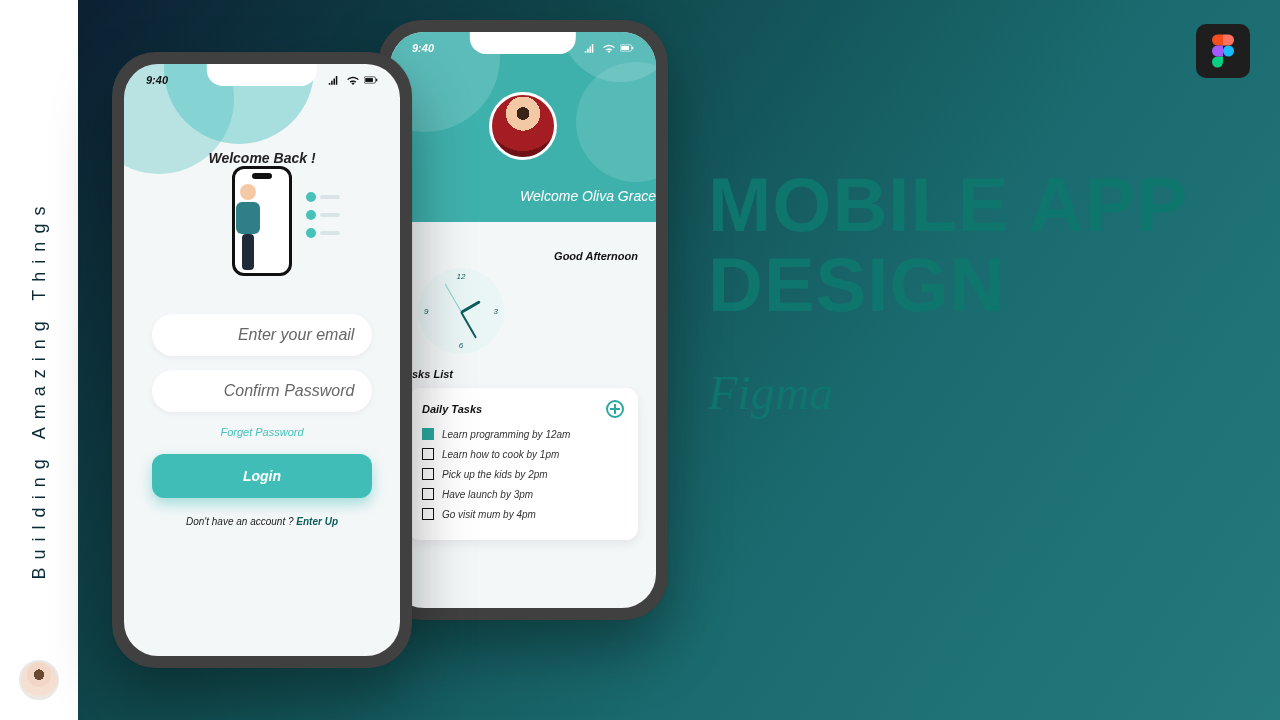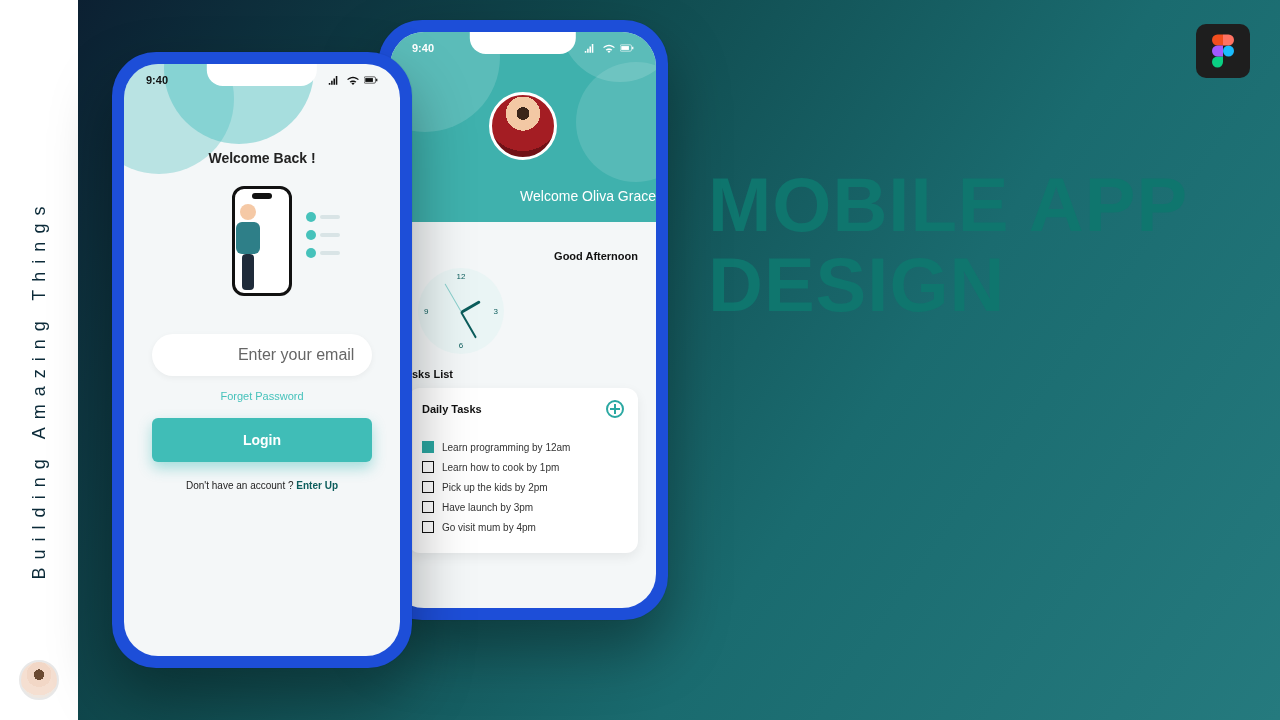--- a/index.html
+++ b/index.html
@@ -68,24 +68,25 @@
     margin-top: 40px;
     font-family: Georgia, "Times New Roman", serif;
     font-style: italic;
     font-size: 48px;
     font-weight: 400;
   }
 
   
   .phone {
     position: absolute;
-    background: #1d4ed8;
+    background: #404040;
     border-radius: 44px;
     box-shadow: 0 30px 60px rgba(0,0,0,.35), 0 0 0 1px rgba(0,0,0,.03);
     padding: 12px;
+    font-style: italic;
   }
   .screen {
     width: 100%; height: 100%;
     background: #f4f7f8;
     border-radius: 34px;
     overflow: hidden;
     position: relative;
   }
   .status {
     position: absolute;
@@ -104,21 +105,21 @@
   }
   .sig { display: flex; align-items: center; gap: 4px; }
   .sig svg { width: 14px; height: 10px; }
 
   
   .phone-a { left: 112px; top: 52px; width: 300px; height: 616px; z-index: 2; }
   .phone-a .status { color: #111; }
   .phone-a .blob1 { position:absolute; left:-40px; top:-40px; width:150px; height:150px; border-radius:50%; background:rgba(74,190,190,.35); }
   .phone-a .blob2 { position:absolute; left:40px; top:-70px; width:150px; height:150px; border-radius:50%; background:rgba(74,190,190,.45); }
   .phone-a .content { position: relative; padding-top: 86px; text-align: center; color:#222; }
-  .phone-a .wtitle { font-size: 14px; font-weight: 700; margin-bottom: 20px; }
+  .phone-a .wtitle { font-size: 14px; font-weight: 700; margin-bottom: 0; }
   .illus {
     width: 120px; height: 130px; margin: 0 auto 18px; position: relative;
   }
   .illus .mini-phone { width:60px; height:110px; border:3px solid #111; border-radius:12px; margin:0 auto; position:relative; background:#fff; }
   .illus .mini-phone::before { content:""; position:absolute; top:4px; left:50%; transform:translateX(-50%); width:20px; height:6px; border-radius:4px; background:#111;}
   .illus .person {
     position:absolute; left:28px; top:18px; width:36px; height:86px;
   }
   .illus .person .head{ width:16px;height:16px;border-radius:50%;background:#f5c9a6;margin:0 auto;}
   .illus .person .torso{ width:24px;height:32px;background:#2e7f88;border-radius:6px;margin:2px auto 0;}
@@ -132,21 +133,21 @@
     padding: 12px 18px;
     font-size: 16px; color:#666; text-align: right;
     box-shadow: 0 2px 6px rgba(0,0,0,.05);
   }
   .forgot { font-size: 11px; color:#46c2bb; margin: 14px 0 16px; }
   .login-btn {
     width: 80%; margin: 0 auto;
     padding: 14px 0;
     background:#40bdb7; color:#fff;
     font-size: 14px; font-weight:600;
-    border-radius: 6px;
+    border-radius: 12px;
     box-shadow: 0 6px 14px rgba(64,189,183,.45);
   }
   .signup-row { font-size: 10px; color:#222; margin-top: 18px; }
   .signup-row .link { color:#0c5d5c; font-weight:700; }
 
   
   .phone-b { left: 378px; top: 20px; width: 290px; height: 600px; z-index: 1; }
   .phone-b .status { color:#fff; z-index:3;}
   .header-b {
     height: 190px; background:#3fb1ad; position:relative; overflow:hidden;
@@ -174,21 +175,21 @@
   .clock .n6{bottom:4px;left:50%;transform:translateX(-50%);}
   .clock .n9{left:6px;top:50%;transform:translateY(-50%);}
   .hand{position:absolute;left:50%;top:50%;background:#0c5d5c;transform-origin:left center;border-radius:2px;}
   .hh{width:22px;height:3px;transform:rotate(-30deg);}
   .mh{width:30px;height:2px;transform:rotate(60deg);}
   .sh{width:32px;height:1px;background:#8ad0cd;transform:rotate(-120deg);}
   .tlist-label{font-size:11px;font-weight:700;margin:14px 0 8px 4px;}
   .card {
     background:#fff;border-radius:12px;padding:12px 14px;box-shadow:0 4px 12px rgba(0,0,0,.07);
   }
-  .card-head{display:flex;justify-content:space-between;align-items:center;margin-bottom:23px;}
+  .card-head{display:flex;justify-content:space-between;align-items:center;margin-bottom:10px;}
   .card-head .ttl{font-size:11px;font-weight:700;}
   .plus{width:18px;height:18px;border:2px solid #2ba8a2;border-radius:50%;position:relative;}
   .plus::before,.plus::after{content:"";position:absolute;background:#2ba8a2;left:50%;top:50%;transform:translate(-50%,-50%);}
   .plus::before{width:10px;height:2px;} .plus::after{width:2px;height:10px;}
   .task{display:flex;align-items:center;gap:8px;font-size:10px;color:#333;margin-bottom:8px;}
   .cb{width:12px;height:12px;border:1.5px solid #111;flex-shrink:0;}
   .cb.filled{background:#2ba8a2;border-color:#2ba8a2;}
 </style>
 </head>
 <body>
@@ -204,20 +205,21 @@
     <path d="M0 47.5A9.5 9.5 0 0 1 9.5 38H19v9.5A9.5 9.5 0 0 1 0 47.5z" fill="#0acf83"></path>
     <path d="M19 0v19h9.5a9.5 9.5 0 0 0 0-19H19z" fill="#ff7262"></path>
     <path d="M0 9.5A9.5 9.5 0 0 0 9.5 19H19V0H9.5A9.5 9.5 0 0 0 0 9.5z" fill="#f24e1e"></path>
     <path d="M0 28.5A9.5 9.5 0 0 0 9.5 38H19V19H9.5A9.5 9.5 0 0 0 0 28.5z" fill="#a259ff"></path>
   </svg>
 </div>
 
 <div class="title-block">
   <div class="line">MOBILE APP</div>
   <div class="line">DESIGN</div>
+  <div class="figma-txt">Figma</div>
 </div>
 
 <div class="phone phone-b">
   <div class="screen">
     <div class="notch"></div>
     <div class="status">
       <span>9:40</span>
       <span class="sig">
         <svg viewBox="0 0 18 12">
             <path fill="currentColor" d="M1 10h2v2H1zM4 7h2v5H4zM7 4h2v8H7zM10 1h2v11h-2z"></path>
@@ -313,20 +315,21 @@
             <div class="torso"></div>
             <div class="legs"></div>
           </div>
         <div class="dots">
             <div class="dot"></div>
             <div class="dot"></div>
             <div class="dot"></div>
           </div>
       </div>
       <div class="field">Enter your email</div>
+      <div class="field">Confirm Password</div>
       <div class="forgot">Forget Password</div>
       <div class="login-btn">Login</div>
       <div class="signup-row">
         <span>Don't have an account ? </span><span class="link">Enter Up</span>
       </div>
     </div>
   </div>
 </div>
 
 </body></html>

